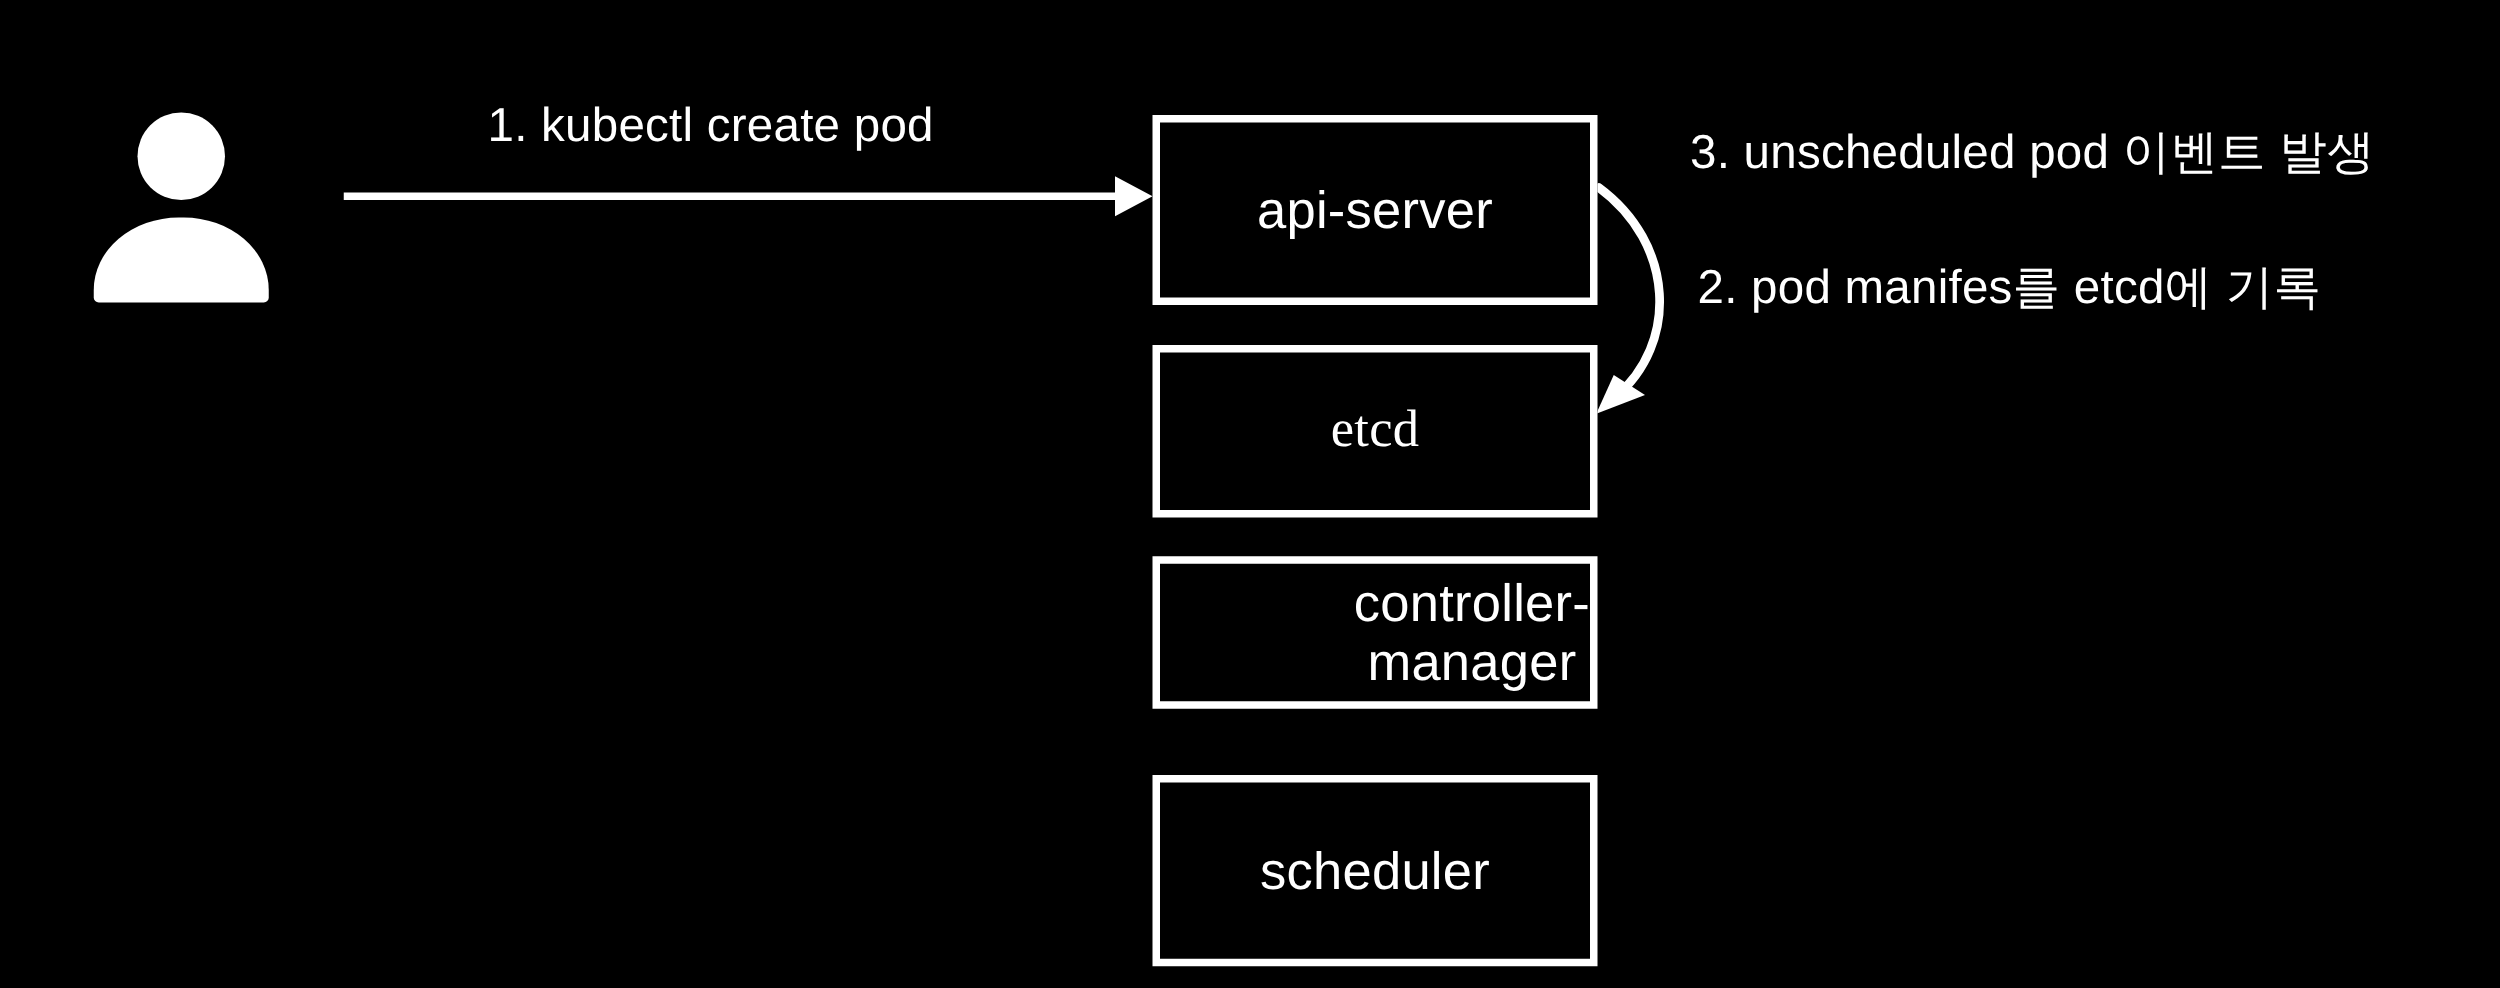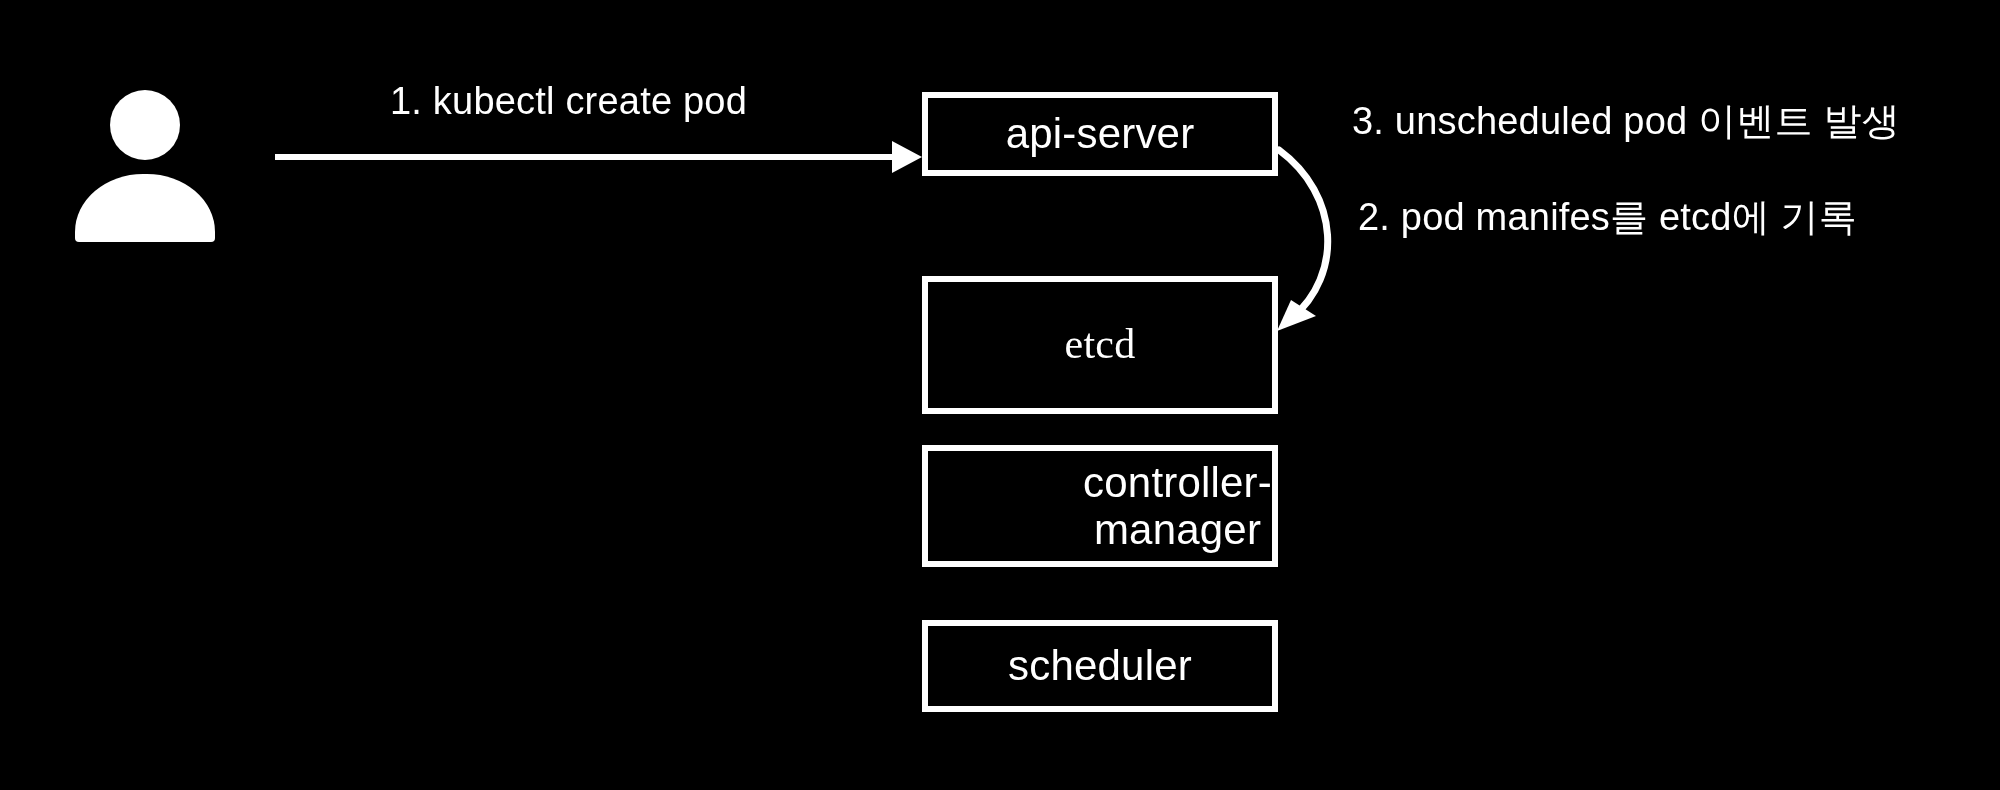--- a/index.html
+++ b/index.html
@@ -59,24 +59,24 @@
     text-align: center;
   }
   .node-label {
     color: #ffffff;
     font-size: 42px;
     font-weight: 400;
     line-height: 1.12;
     letter-spacing: 0.2px;
     white-space: pre-line;
   }
-  #box-api-server     { top: 92px;  height: 84px; }
+  #box-api-server     { top: 92px;  height: 152px; }
   #box-etcd           { top: 276px; height: 138px; font-family: Liberation Serif, serif; }
   #box-controller-mgr { top: 445px; height: 122px; justify-content: flex-end; }
-  #box-scheduler      { top: 620px; height: 92px; }
+  #box-scheduler      { top: 620px; height: 153px; }
 
   
   #arrow-layer {
     position: absolute;
     left: 0;
     top: 0;
     width: 2000px;
     height: 790px;
     pointer-events: none;
   }
@@ -85,21 +85,21 @@
   .caption {
     position: absolute;
     color: #ffffff;
     font-size: 38px;
     font-weight: 400;
     letter-spacing: 0.2px;
     white-space: nowrap;
   }
   #caption-step-1 { left: 390px;  top: 80px; }
   #caption-step-3 { left: 1352px; top: 96px; }
-  #caption-step-2 { left: 1358px; top: 192px; }
+  #caption-step-2 { left: 1358px; top: 204px; }
 </style>
 </head>
 <body>
 
 <div id="canvas">
 
   <div class="actor">
     <div class="actor-head"></div>
     <div class="actor-body"></div>
   </div>

